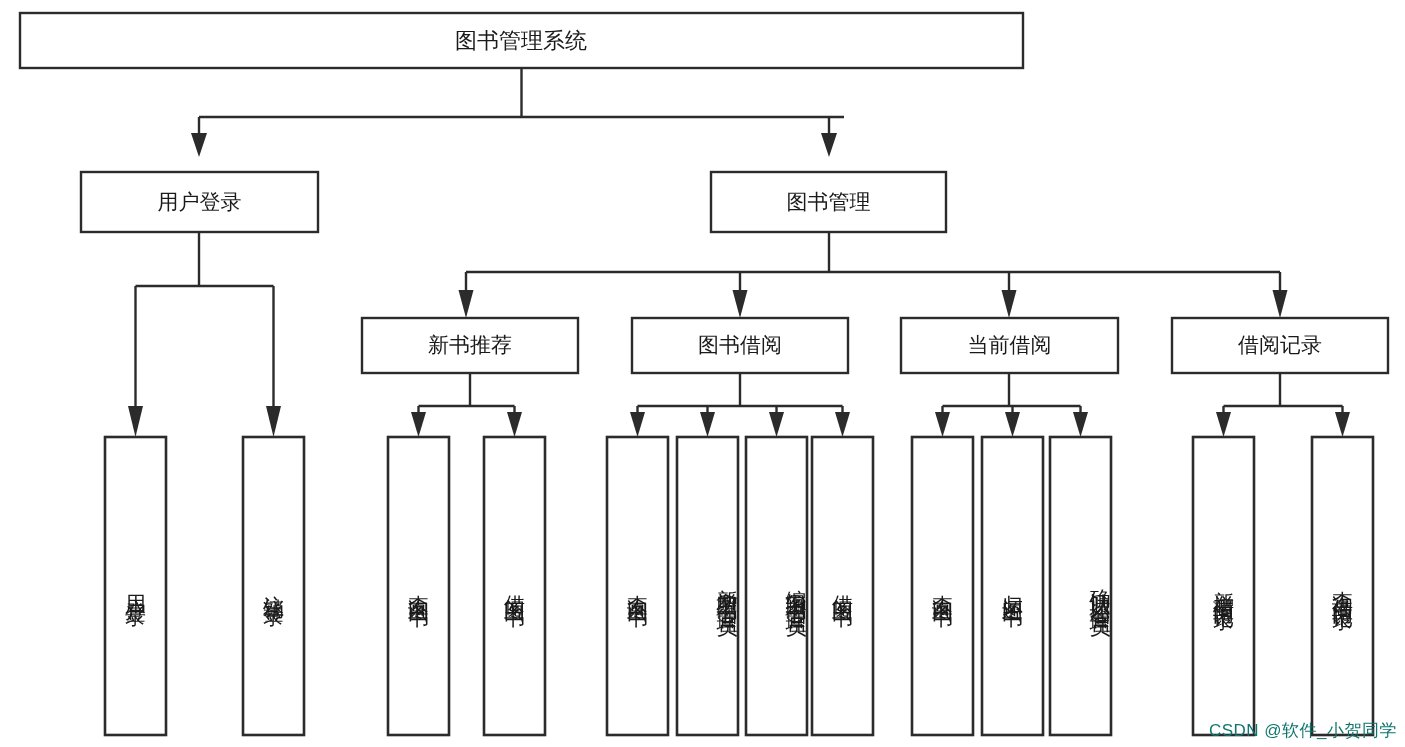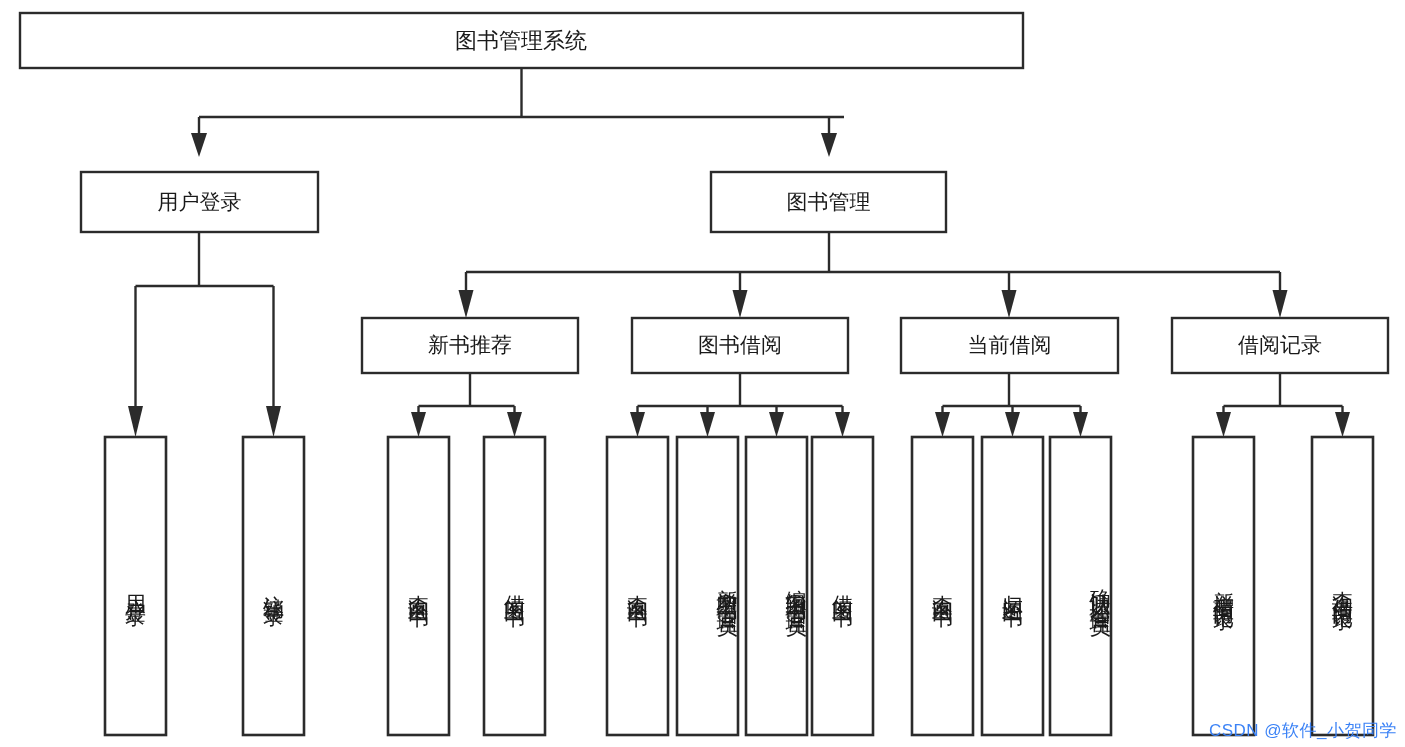--- a/index.html
+++ b/index.html
@@ -70,21 +70,21 @@
   }
   .leaf-label-center {
     align-items: center;
   }
   .watermark {
     position: absolute;
     right: 8px;
     bottom: 5px;
     font-family: "Liberation Sans", "DejaVu Sans", sans-serif;
     font-size: 17px;
-    color: #3b82f6;
+    color: #0f766e;
     letter-spacing: 0.5px;
     user-select: none;
   }
 </style>
 </head>
 <body>
 
 <div id="diagram-root">
 
   <svg width="1405" height="747" viewBox="0 0 1405 747">

